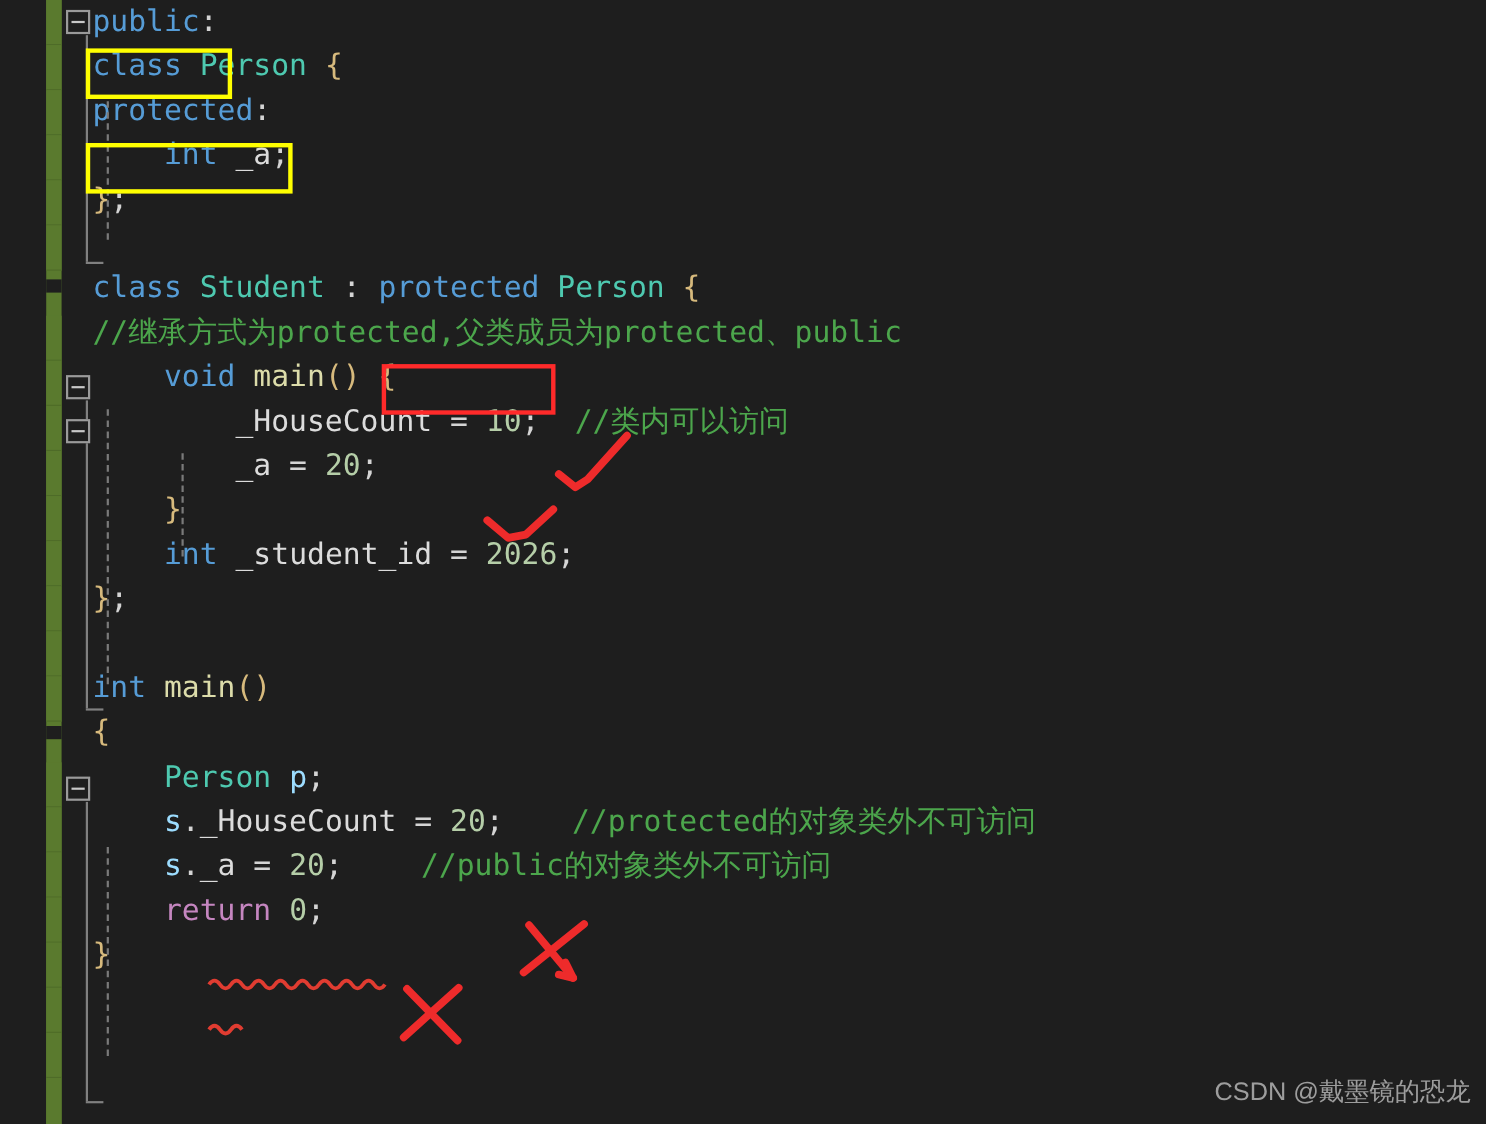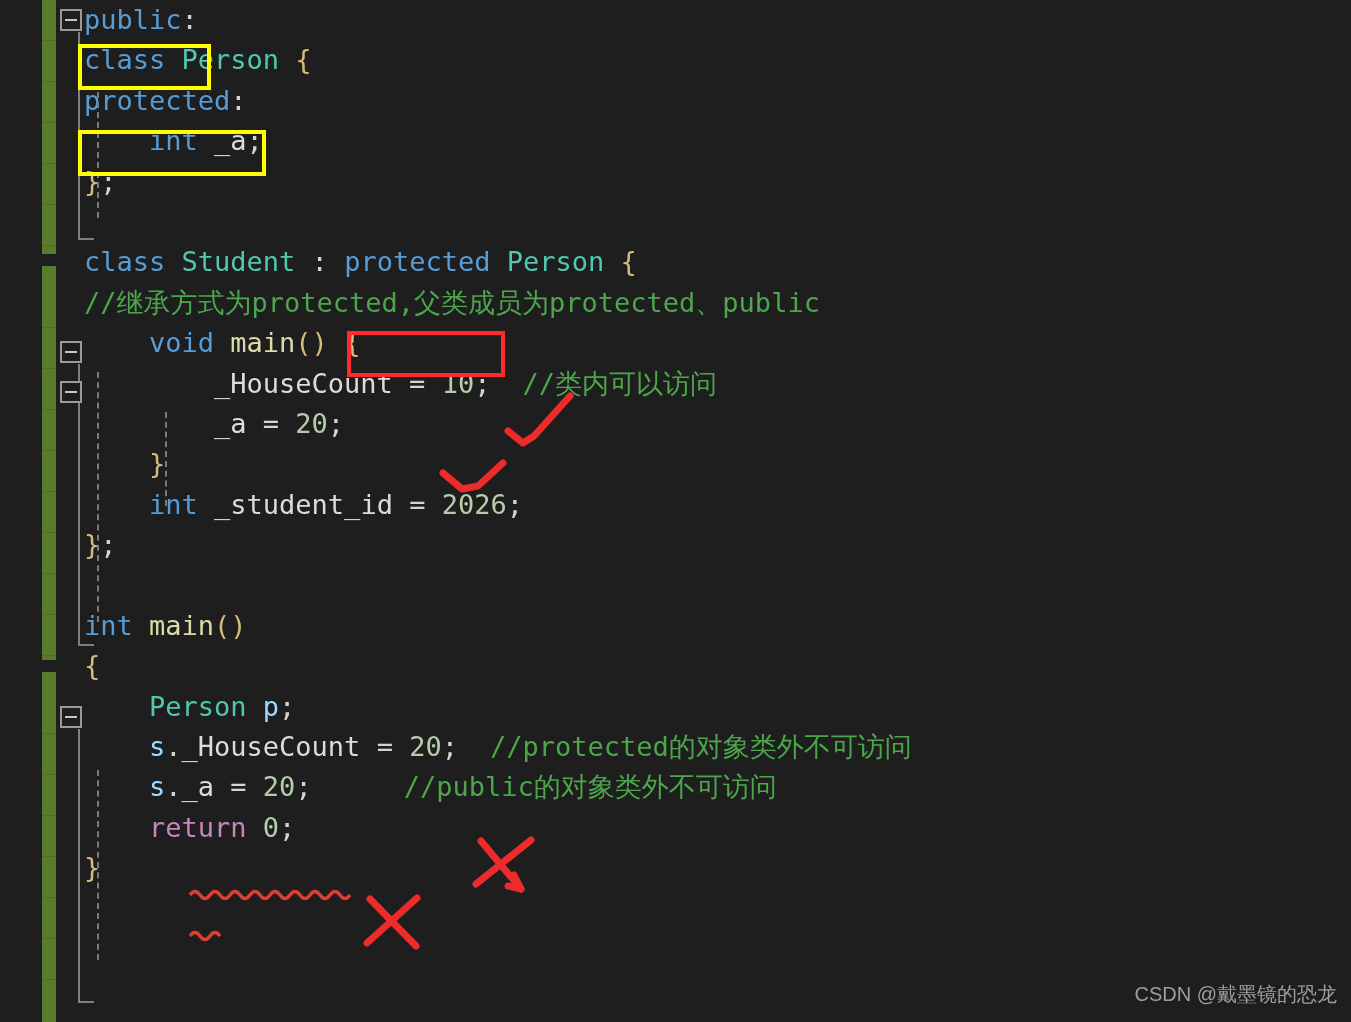--- a/index.html
+++ b/index.html
@@ -69,21 +69,21 @@
   .box{position:absolute;box-sizing:border-box;pointer-events:none;}
   .box.yellow{border:4px solid #ffff00;}
   .box.red{border:4px solid #ff2a2a;}
 
   
   #marks{position:absolute;inset:0;pointer-events:none;}
 
   
   #watermark{
     position:absolute;right:14px;bottom:14px;
-    color:#b9b9b9;font-size:20px;
+    color:#b9b9b9;font-size:23px;
     font-family:"Liberation Sans","DejaVu Sans",sans-serif;
     opacity:.82;
   }
 </style>
 </head>
 <body>
 
 <div id="editor">
 
   <div class="gutter-dark"></div>
@@ -151,23 +151,23 @@
 
     <div class="line">&nbsp;</div>
 
     <div class="line"><span style="padding-left:28px"></span><span class="kw">int</span><span class="pnc"> </span><span class="fn">main</span><span class="brc">()</span></div>
 
     <div class="line"><span style="padding-left:28px"></span><span class="brc">{</span></div>
 
     <div class="line"><span style="padding-left:28px"></span><span class="pnc">    </span><span class="type">Person</span><span class="pnc"> </span><span class="var">p</span><span class="pnc">;</span></div>
 
 
-    <div class="line"><span style="padding-left:28px"></span><span class="pnc">    </span><span class="var">s</span><span class="pnc">.</span><span class="id">_HouseCount</span><span class="pnc"> = </span><span class="num">20</span><span class="pnc">;</span><span class="cmt" style="margin-left:32px">//protected的对象类外不可访问</span></div>
-
-    <div class="line"><span style="padding-left:28px"></span><span class="pnc">    </span><span class="var">s</span><span class="pnc">.</span><span class="id">_a</span><span class="pnc"> = </span><span class="num">20</span><span class="pnc">;</span><span class="cmt" style="margin-left:92px">//public的对象类外不可访问</span></div>
+    <div class="line"><span style="padding-left:28px"></span><span class="pnc">    </span><span class="var">s</span><span class="pnc">.</span><span class="id">_HouseCount</span><span class="pnc"> = </span><span class="num">20</span><span class="pnc">;</span><span class="cmt" style="margin-left:62px">//protected的对象类外不可访问</span></div>
+
+    <div class="line"><span style="padding-left:28px"></span><span class="pnc">    </span><span class="var">s</span><span class="pnc">.</span><span class="id">_a</span><span class="pnc"> = </span><span class="num">20</span><span class="pnc">;</span><span class="cmt" style="margin-left:71px">//public的对象类外不可访问</span></div>
 
     <div class="line"><span style="padding-left:28px"></span><span class="pnc">    </span><span class="ret">return</span><span class="pnc"> </span><span class="num">0</span><span class="pnc">;</span></div>
 
     <div class="line"><span style="padding-left:28px"></span><span class="brc">}</span></div>
   </div>
 
   <div>
 
     <div class="fold" style="left:60px;top:9px;"></div>
     <div class="guide" style="left:78px;top:32px;height:206px;"></div>

